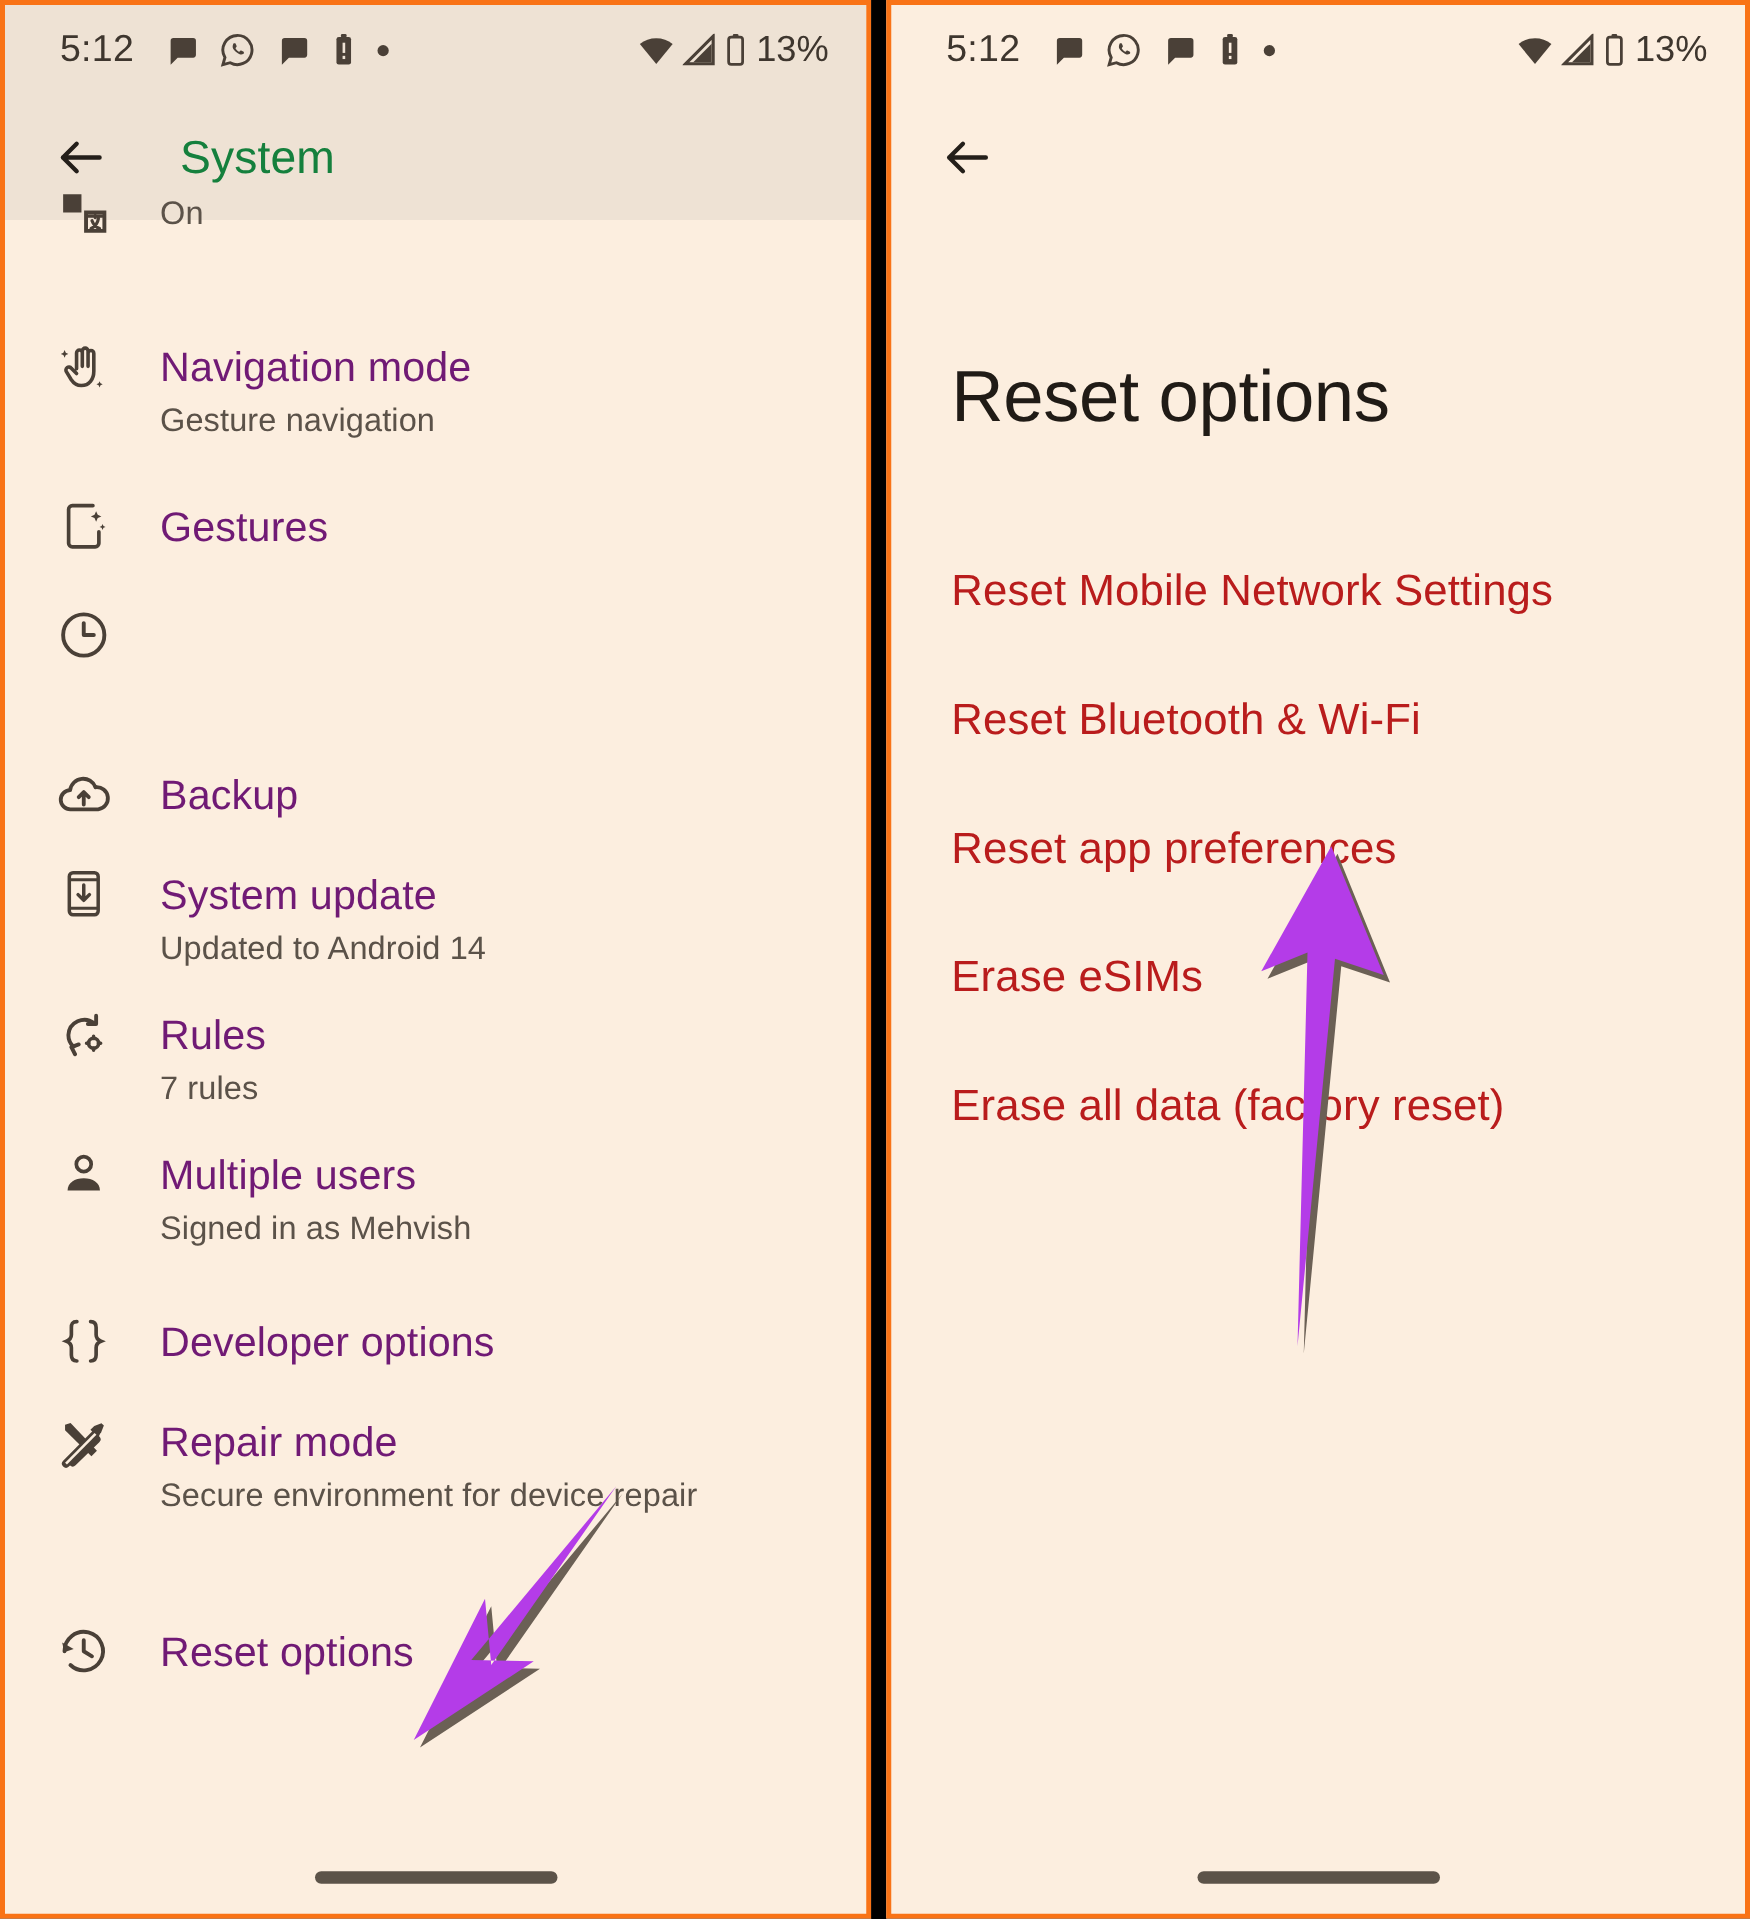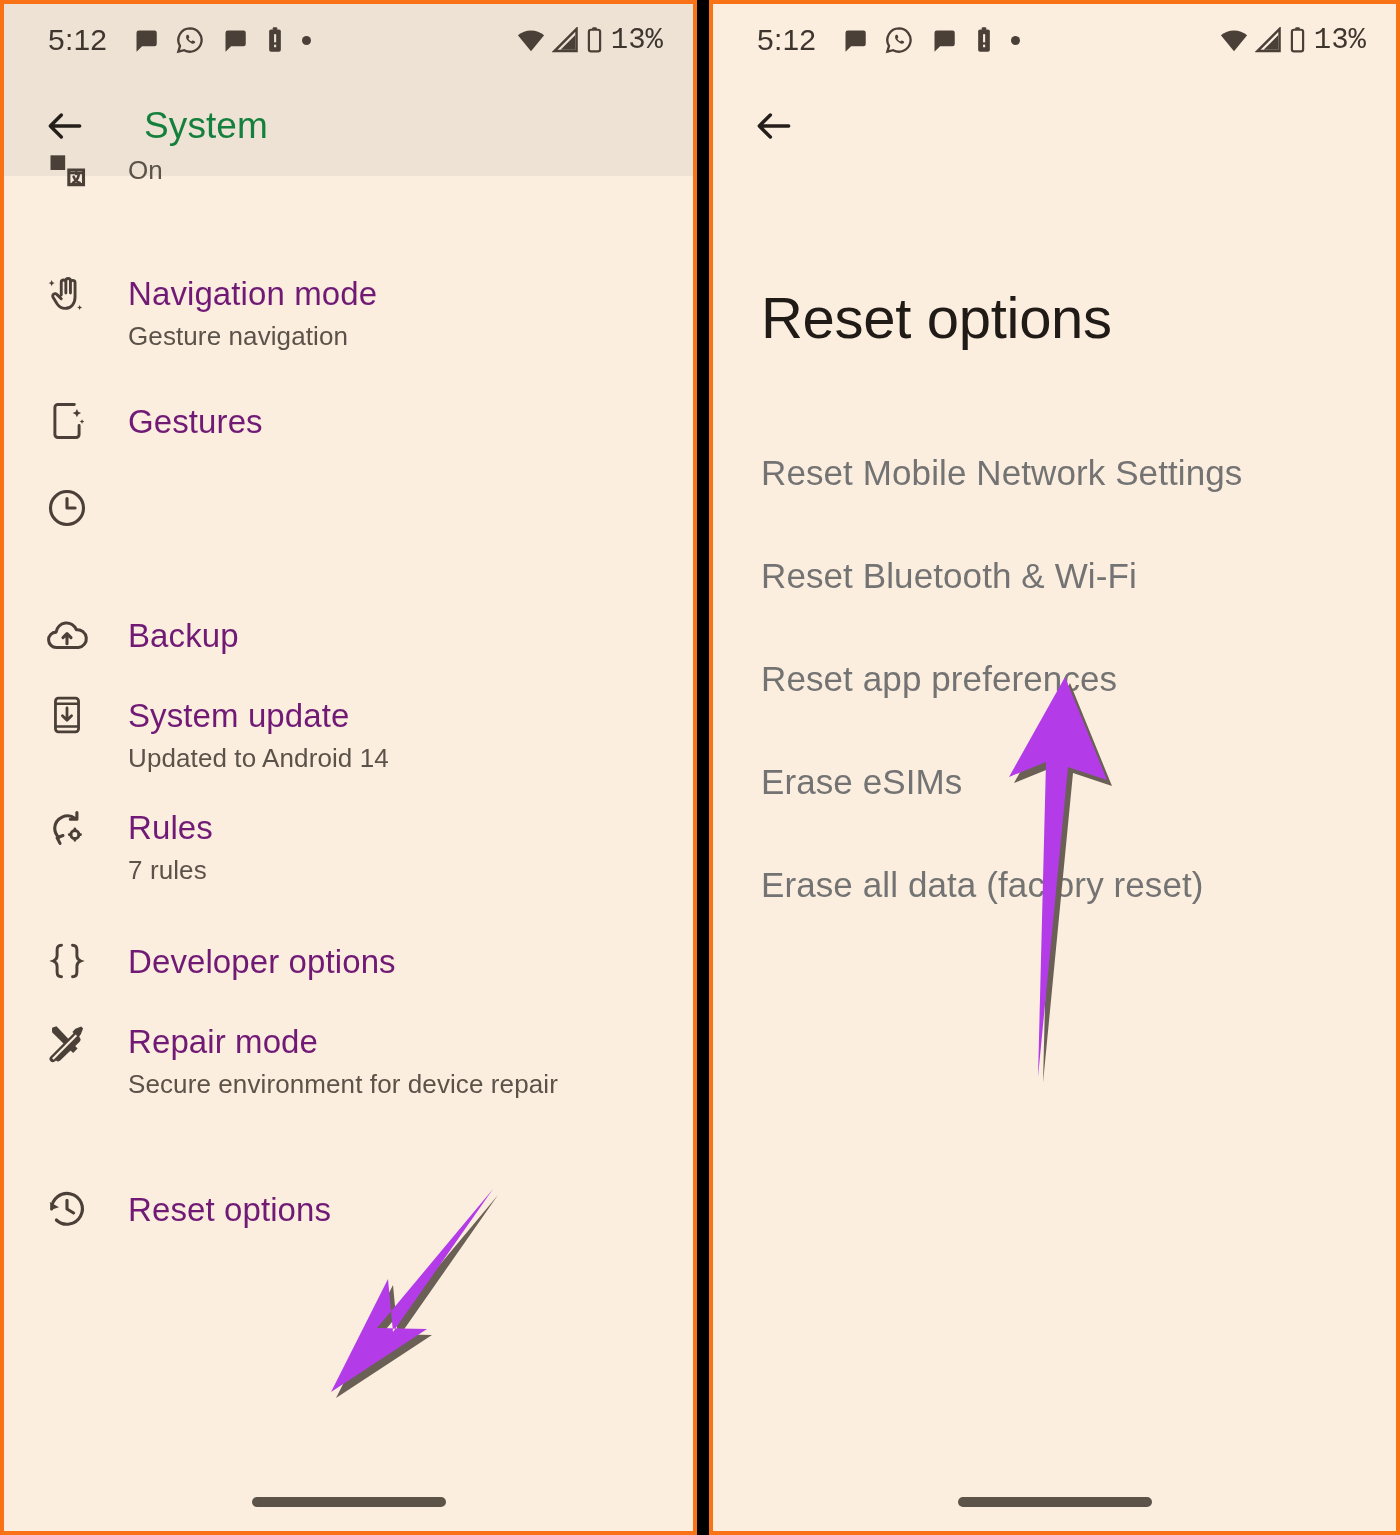--- a/index.html
+++ b/index.html
@@ -36,21 +36,21 @@
     height: 72px;
     display: flex;
     align-items: center;
     padding: 0 30px 0 44px;
     color: #4A4037;
   }
   .statusbar.tinted { background: #EEE2D4; }
   .sb-left  { display: flex; align-items: center; gap: 17px; }
   .sb-right { display: flex; align-items: center; gap: 6px; margin-left: auto; }
   .sb-time  { font-size: 30px; letter-spacing: .2px; color: #3E362E; font-weight: 400; margin-right: 8px; }
-  .sb-pct   { font-size: 29px; color: #3E362E; margin-left: 1px; font-family: Liberation Mono, monospace; }
+  .sb-pct   { font-size: 29px; color: #3E362E; margin-left: 1px; }
   .sb-ico   { display: inline-flex; align-items: center; justify-content: center; }
   .dotmark  { width: 9px; height: 9px; border-radius: 50%; background: #4A4037; display:inline-block; }
 
   
   .appbar {
     height: 100px;
     display: flex;
     align-items: center;
     padding-left: 30px;
   }
@@ -114,21 +114,21 @@
   .big-title {
     font-size: 58px;
     color: #201B16;
     padding: 0 0 0 48px;
     margin-top: 108px;
     letter-spacing: -.3px;
   }
   .reset-list { margin-top: 70px; }
   .reset-item {
     font-size: 35px;
-    color: #737373;
+    color: #b91c1c;
     padding: 0 40px 0 48px;
     height: 103px;
     display: flex;
     align-items: center;
     letter-spacing: .1px;
     white-space: nowrap;
     cursor: pointer;
   }
 
   
@@ -302,20 +302,32 @@
             <circle cx="16.3" cy="15.6" r="2.2" fill="none" stroke="#4A4037" stroke-width="1.6"></circle>
             <path d="M16.3 12.5v1M16.3 17.7v1M13.2 15.6h1M18.4 15.6h1" stroke="#4A4037" stroke-width="1.5" stroke-linecap="round"></path>
           </svg>
         </div>
         <div class="row-text">
           <div class="row-title">Rules</div>
           <div class="row-sub">7 rules</div>
         </div>
       </div>
 
+      <div class="row" style="margin-top:12px">
+        <div class="row-icon">
+          <svg width="42" height="42" viewBox="0 0 24 24">
+            <circle cx="12" cy="7.6" r="3.4" fill="none" stroke="#4A4037" stroke-width="1.7"></circle>
+            <path d="M4.6 19.6c0-3.6 3.3-5.6 7.4-5.6s7.4 2 7.4 5.6z" fill="#4A4037"></path>
+          </svg>
+        </div>
+        <div class="row-text">
+          <div class="row-title">Multiple users</div>
+          <div class="row-sub">Signed in as Mehvish</div>
+        </div>
+      </div>
 
       <div class="row" style="align-items:center;min-height:98px;margin-top:6px">
         <div class="row-icon">
           <svg width="48" height="44" viewBox="0 0 26 24">
             <path d="M10 3.4c-2 0-2.4 1.1-2.4 2.6v3.2c0 1.3-.6 2.2-2.1 2.8 1.5.6 2.1 1.5 2.1 2.8v3.2c0 1.5.4 2.6 2.4 2.6" fill="none" stroke="#4A4037" stroke-width="1.6" stroke-linecap="round"></path>
             <path d="M16 3.4c2 0 2.4 1.1 2.4 2.6v3.2c0 1.3.6 2.2 2.1 2.8-1.5.6-2.1 1.5-2.1 2.8v3.2c0 1.5-.4 2.6-2.4 2.6" fill="none" stroke="#4A4037" stroke-width="1.6" stroke-linecap="round"></path>
           </svg>
         </div>
         <div class="row-text">
           <div class="row-title">Developer options</div>

